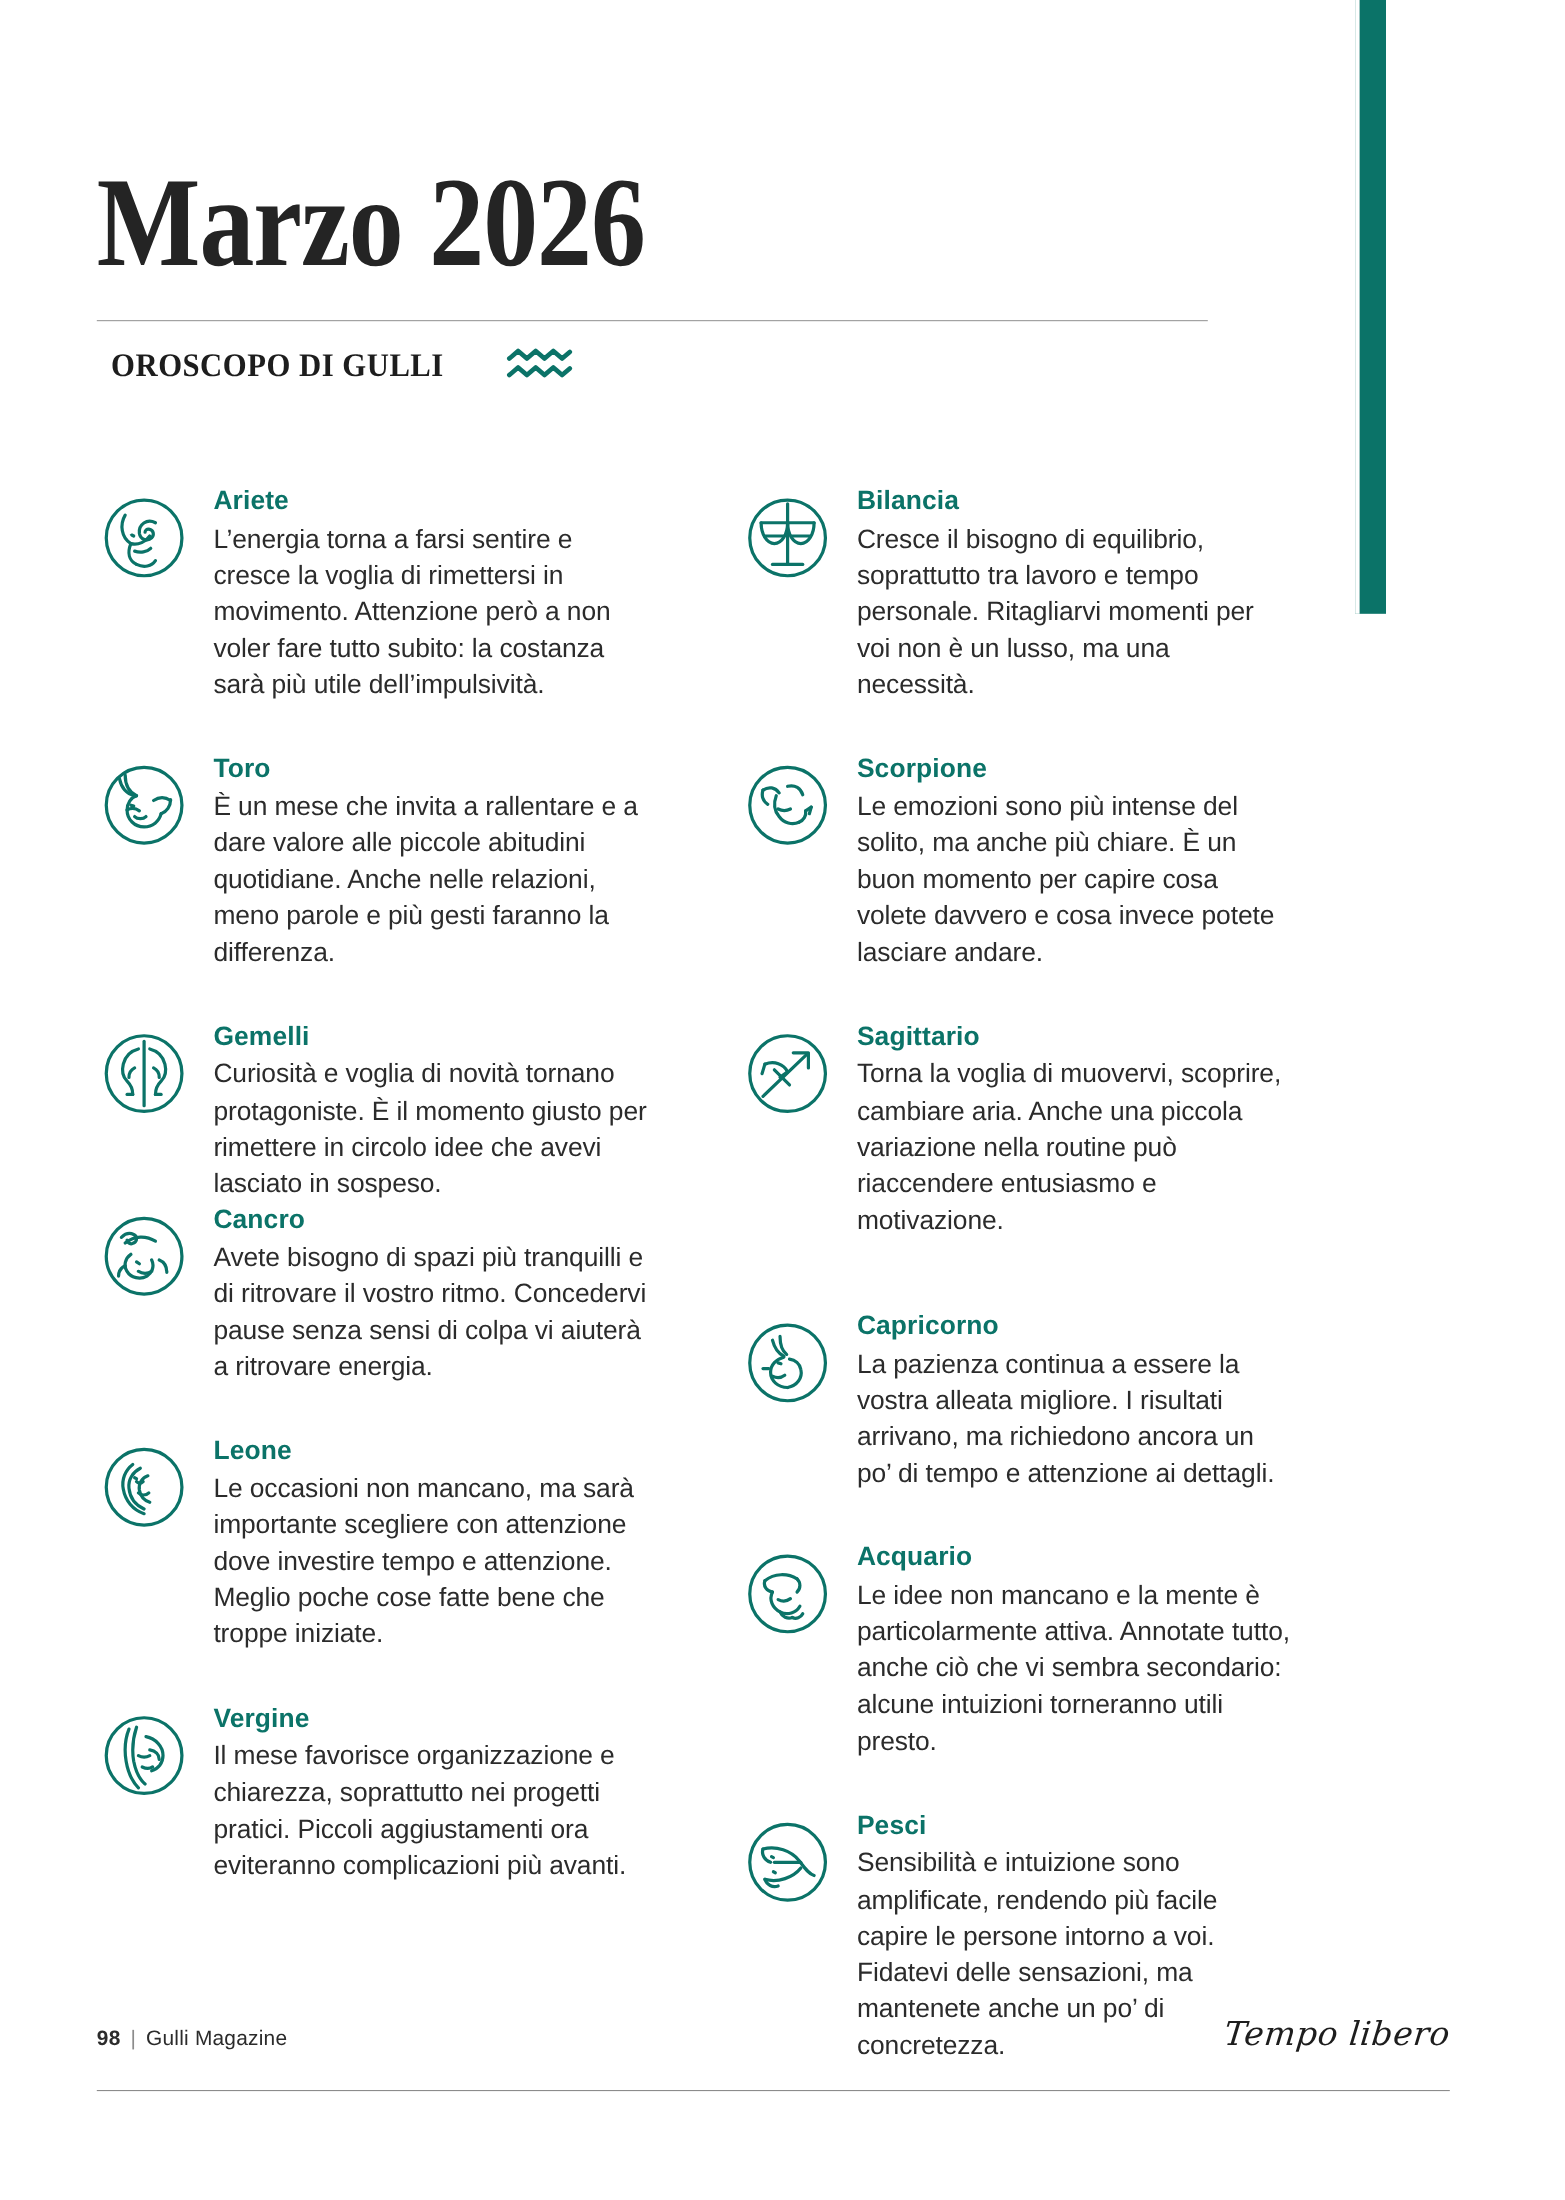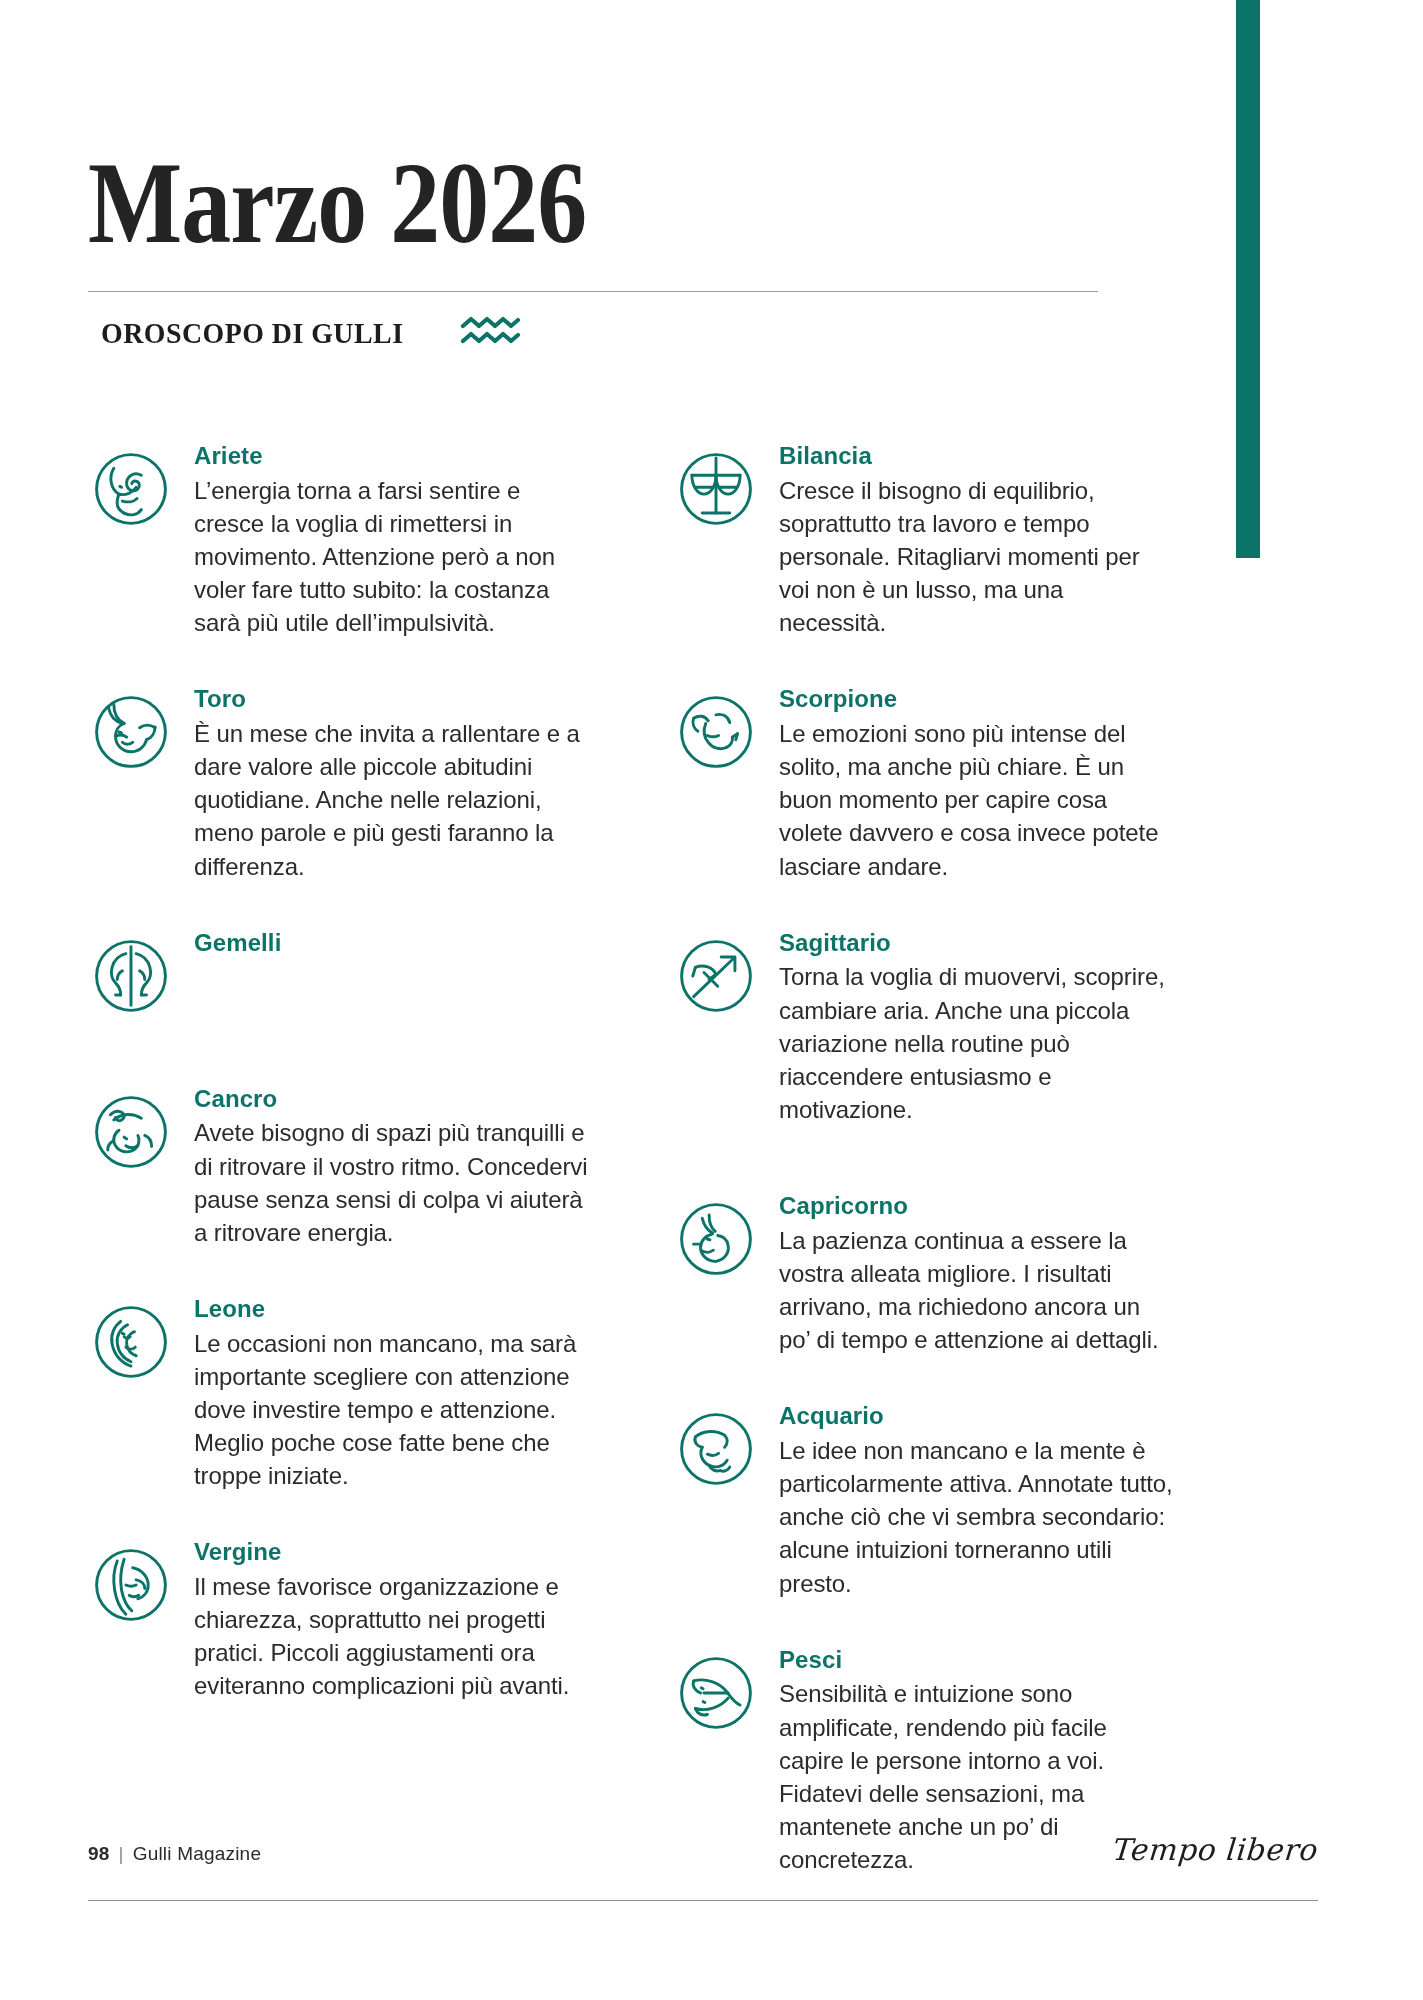--- a/index.html
+++ b/index.html
@@ -205,35 +205,36 @@
             <path d="M60 45c6-4 12-4 18 0"></path>
             <path d="M36 50l3 1"></path>
           </svg>
         </span>
         <div class="sign-body">
           <div class="sign-name">Toro</div>
           <div class="sign-text">È un mese che invita a rallentare e a dare valore alle piccole abitudini quotidiane. Anche nelle relazioni, meno parole e più gesti faranno la differenza.</div>
         </div>
       </div>
 
-      <div class="sign" style="margin-bottom:64px;justify-content:center;">
+      <div class="sign" style="justify-content:center;">
         <span class="sign-icon">
           <svg viewBox="0 0 100 100" fill="none" stroke="#0b7368" stroke-width="3.4" stroke-linecap="round" stroke-linejoin="round">
             <circle cx="50" cy="50" r="40"></circle>
             <path d="M50 16v68"></path>
             <path d="M44 24c-8 2-14 8-16 16-2 8 0 14 4 18 3 3 6 8 6 14"></path>
             <path d="M40 44c-4 2-6 6-6 10"></path>
             <path d="M56 24c8 2 14 8 16 16 2 8 0 14-4 18-3 3-6 8-6 14"></path>
             <path d="M60 44c4 2 6 6 6 10"></path>
             <path d="M38 72h-6"></path>
             <path d="M62 72h6"></path>
           </svg>
         </span>
         <div class="sign-body">
           <div class="sign-name">Gemelli</div>
+          <div class="sign-text">Curiosità e voglia di novità tornano protagoniste. È il momento giusto per rimettere in circolo idee che avevi lasciato in sospeso.</div>
         </div>
       </div>
 
       <div class="sign" style="margin-bottom:44px;">
         <span class="sign-icon">
           <svg viewBox="0 0 100 100" fill="none" stroke="#0b7368" stroke-width="3.4" stroke-linecap="round" stroke-linejoin="round">
             <circle cx="50" cy="50" r="40"></circle>
             <path d="M30 36c10-8 22-8 32-2"></path>
             <path d="M26 30c4-4 9-5 13-3 4 2 4 7 0 9-3 2-7 0-7-3"></path>
             <path d="M36 48c-6 4-8 12-4 18 4 7 14 9 21 5 6-4 8-11 5-17"></path>

